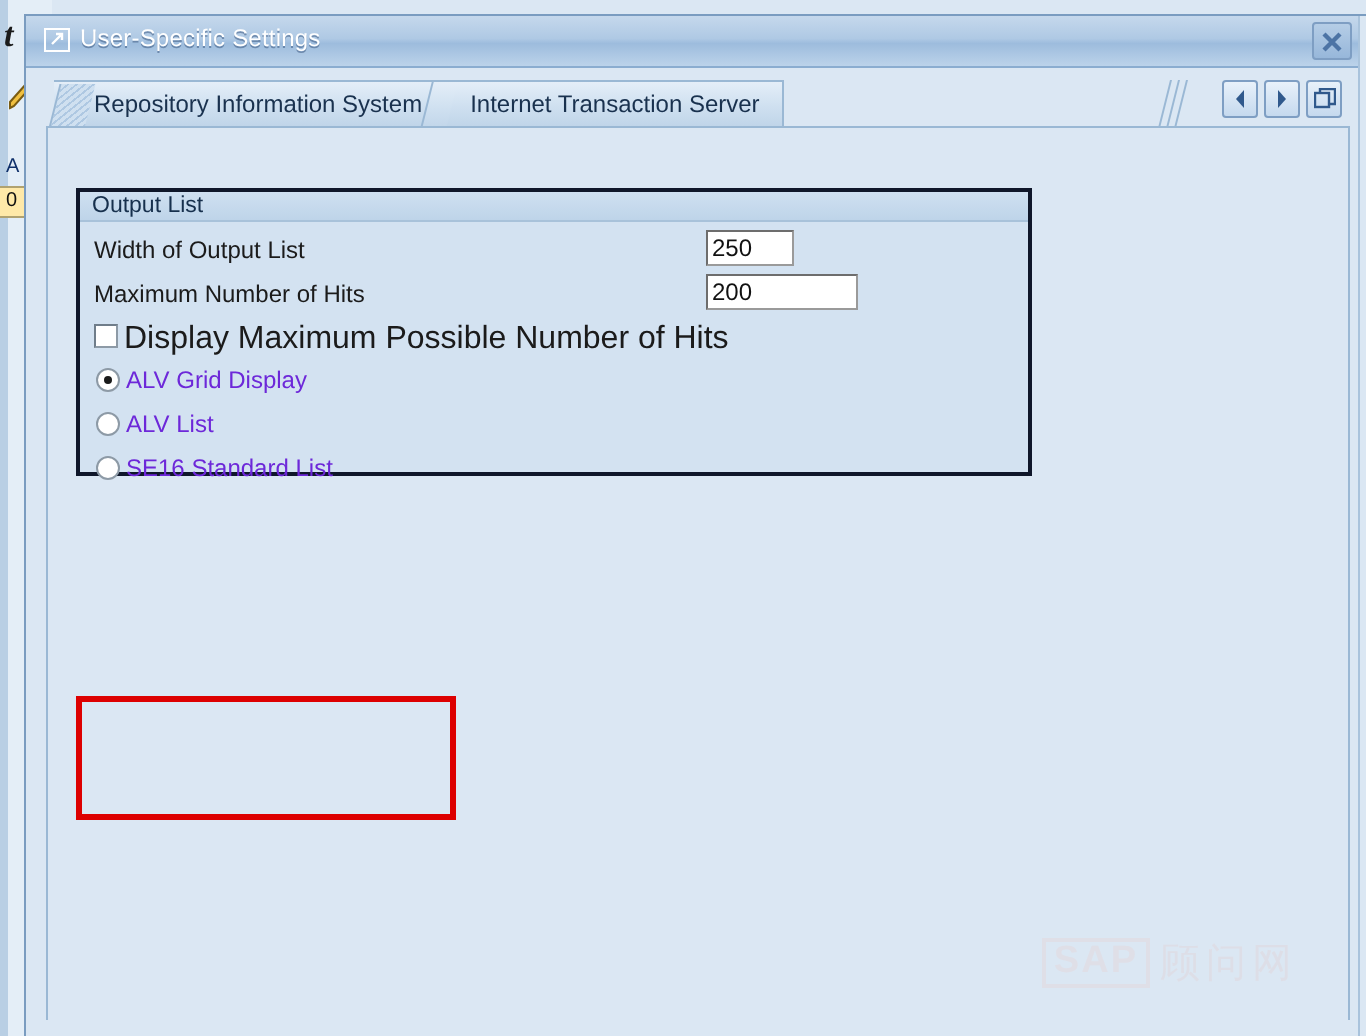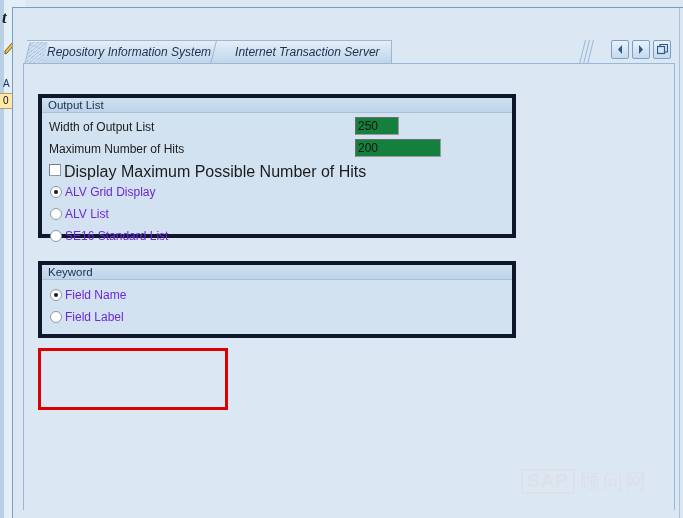--- a/index.html
+++ b/index.html
@@ -90,21 +90,20 @@
     font-size: 12px;
     color: #19314e;
     line-height: 22px;
     padding: 0 11px 0 13px;
     background: linear-gradient(to bottom, #e4eef8 0%, #cfe0f0 55%, #c0d5e9 100%);
     border: 1px solid #9ab8d4;
     border-bottom: none;
     border-left: none;
     white-space: nowrap;
     margin-left: -1px;
-    font-style: italic;
   }
   .tab::before {
     content: "";
     position: absolute; left: -9px; top: -1px;
     width: 12px; height: 24px;
     background: linear-gradient(to bottom, #e4eef8 0%, #cfe0f0 55%, #c0d5e9 100%);
     border-left: 1px solid #9ab8d4;
     border-top: 1px solid #9ab8d4;
     transform: skewX(-14deg);
   }
@@ -164,21 +163,21 @@
     background: #dbe7f3;
     border-top: 1px solid #9ab8d4;
     border-left: 1px solid #9ab8d4;
     border-right: 1px solid #9ab8d4;
   }
 
   
   .group {
     position: absolute;
     background: #d3e2f1;
-    border: 4px solid #0f172a;
+    border: 2px solid #0f172a;
   }
   .group-header {
     height: 15px;
     background: linear-gradient(to bottom, #cfe0f1, #bed4e9);
     border-bottom: 1px solid #a8c2da;
     font-size: 11.5px;
     color: #17304d;
     padding-left: 6px;
     line-height: 14px;
   }
@@ -191,21 +190,21 @@
   
   .field-label {
     position: absolute;
     font-size: 12px;
     color: #1b1b1b;
     white-space: nowrap;
   }
   .text-input {
     position: absolute;
     height: 18px;
-    background: #15803d;
+    background: #ffffff;
     border: 1px solid #9a9a9a;
     border-top-color: #6d6d6d;
     border-left-color: #6d6d6d;
     font-size: 12px;
     color: #111;
     padding: 0 2px;
     line-height: 16px;
   }
 
   
@@ -298,20 +297,32 @@
   <svg class="bg-pencil" viewBox="0 0 14 16">
     <path d="M2,14 L4,13 L12,4 L10,2 L2,11 Z" fill="#f0c040" stroke="#7a5c12" stroke-width="1"></path>
     <path d="M10,2 L12,4" stroke="#7a5c12" stroke-width="1"></path>
   </svg>
   <div class="bg-letter-a">A</div>
   <div class="bg-yellow-field">0</div>
 </div>
 
 <div id="dialog">
 
+  <div id="titlebar">
+    <svg class="tb-icon" viewBox="0 0 13 12">
+      <rect x="0.5" y="0.5" width="12" height="11" fill="none" stroke="#ffffff" stroke-width="1"></rect>
+      <path d="M4,8 L9,3 M6,3 L9,3 L9,6" fill="none" stroke="#ffffff" stroke-width="1.2"></path>
+    </svg>
+    <div class="tb-title">User-Specific Settings</div>
+    <div class="tb-close">
+      <svg width="12" height="12" viewBox="0 0 12 12">
+        <path d="M2,2 L10,10 M10,2 L2,10" stroke="#4d74a5" stroke-width="2.2" fill="none"></path>
+      </svg>
+    </div>
+  </div>
 
   <div id="tabstrip">
     <div class="tabs-row">
       <div class="tab leading">
         <span class="tab-hatch"></span>
         <span>Repository Information System</span>
       </div>
       <div class="tab">
         <span>Internet Transaction Server</span>
       </div>
@@ -345,21 +356,21 @@
   <div id="tabpage">
 
     <div class="group" id="group-output">
       <div class="group-header">Output List</div>
       <div class="group-body">
 
         <div class="field-label" style="left:7px; top:7px;">Width of Output List</div>
         <div class="text-input" style="left:313px; top:4px; width:44px;">250</div>
 
         <div class="field-label" style="left:7px; top:29px;">Maximum Number of Hits</div>
-        <div class="text-input" style="left:313px; top:26px; width:86px;">200</div>
+        <div class="text-input" style="left:313px; top:26px; width:76px;">200</div>
 
         <div class="cbox-wrap" style="left:7px; top:50px;">
           <span class="cbox"></span>
           <span class="cbox-label">Display Maximum Possible Number of Hits</span>
         </div>
 
         <div class="radio-wrap" style="left:8px; top:72px;">
           <span class="radio">
               <span class="dot"></span>
             </span>
@@ -371,35 +382,20 @@
           <span class="radio-label">ALV List</span>
         </div>
 
         <div class="radio-wrap" style="left:8px; top:116px;">
           <span class="radio"></span>
           <span class="radio-label">SE16 Standard List</span>
         </div>
       </div>
     </div>
 
-    <div class="group" id="group-keyword">
-      <div class="group-header">Keyword</div>
-      <div class="group-body">
-        <div class="radio-wrap" style="left:8px; top:8px;">
-          <span class="radio">
-              <span class="dot"></span>
-            </span>
-          <span class="radio-label">Field Name</span>
-        </div>
-        <div class="radio-wrap" style="left:8px; top:30px;">
-          <span class="radio"></span>
-          <span class="radio-label">Field Label</span>
-        </div>
-      </div>
-    </div>
 
 
     <div id="annotation-box"></div>
 
     <div id="watermark">
       <span class="wm-sap">SAP</span>
       <span class="wm-cn">顾问网</span>
     </div>
   </div>
 

